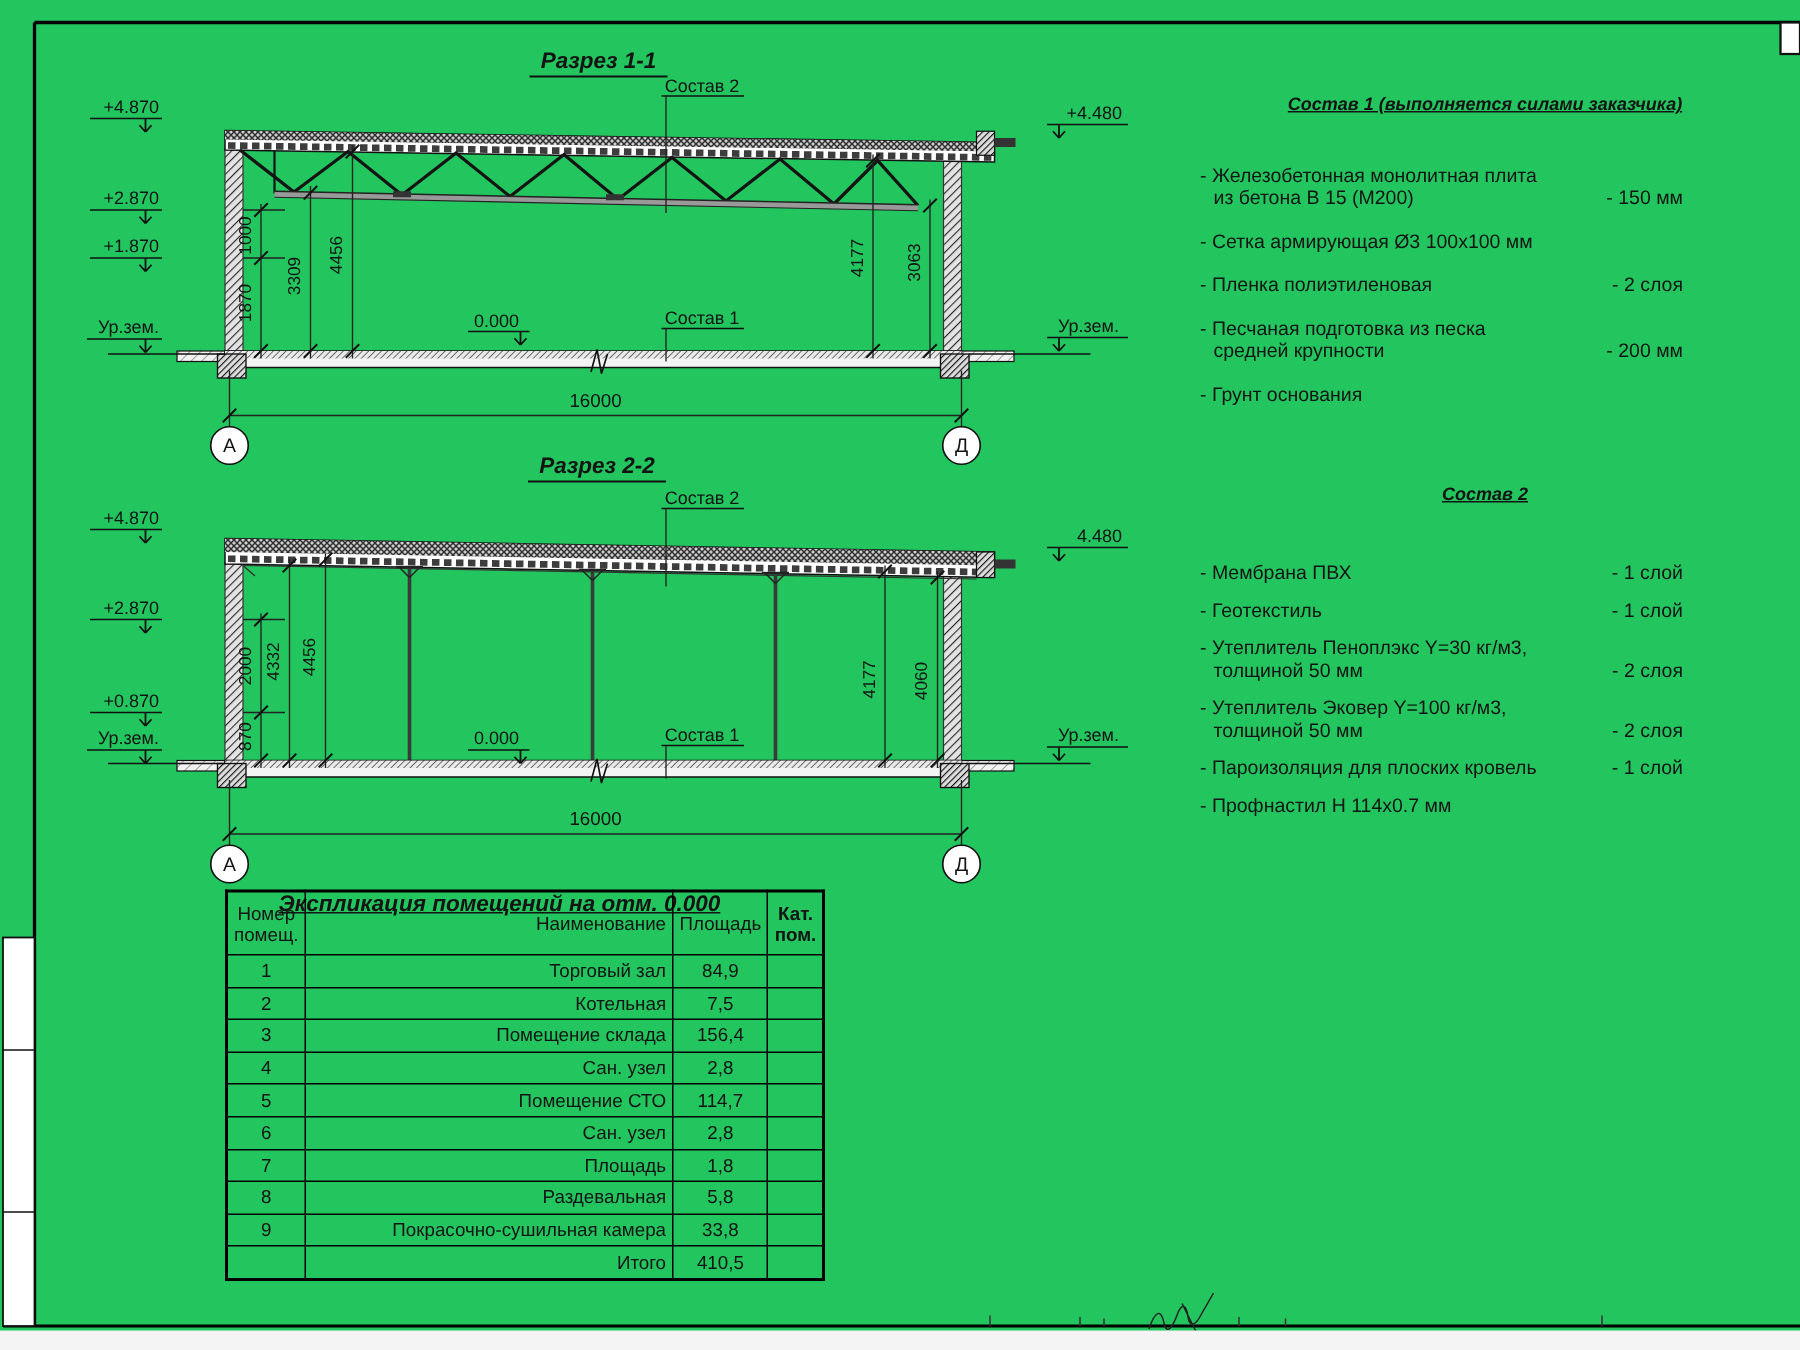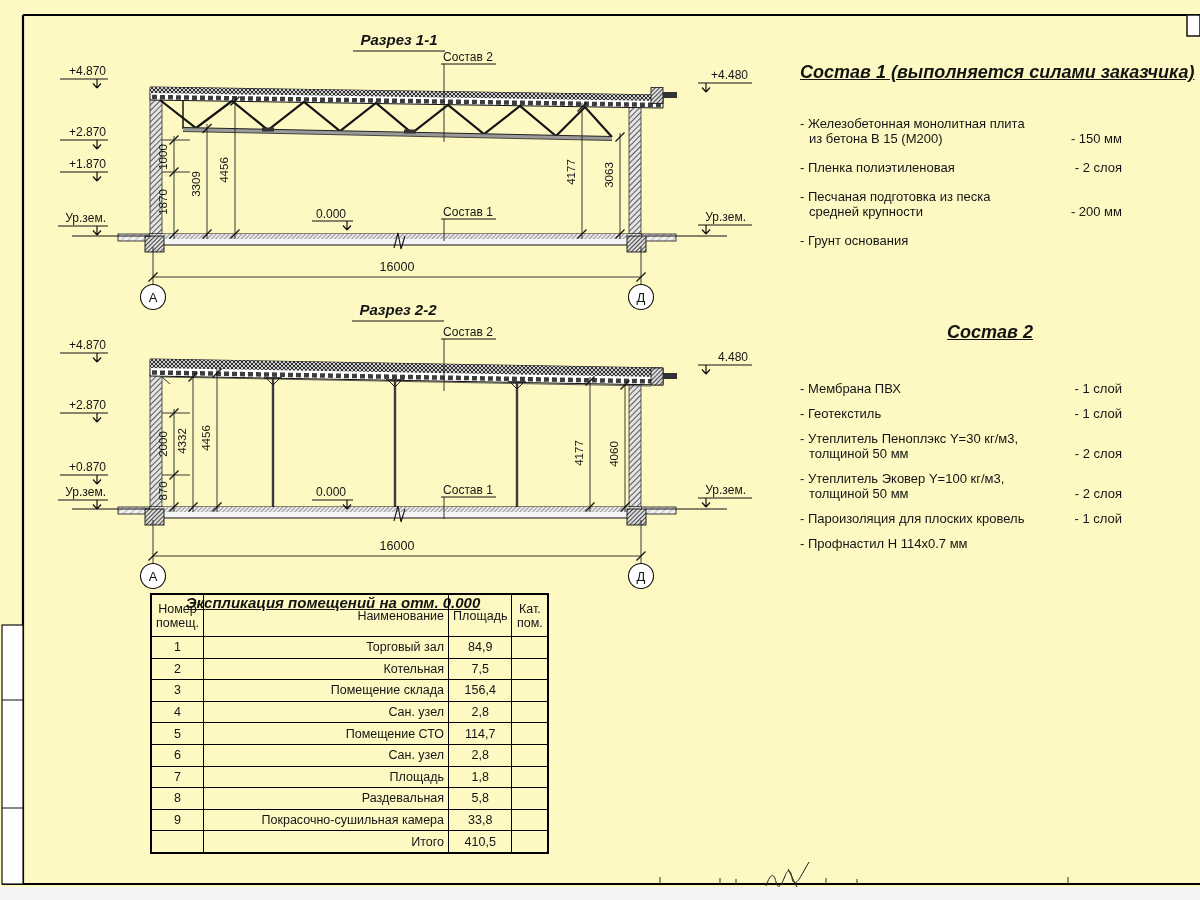--- a/index.html
+++ b/index.html
@@ -1,27 +1,27 @@
 <!DOCTYPE html>
 <html><head>
 <meta charset="utf-8">
 <style>
   html,body{margin:0;padding:0;background:#fff;}
-  #page{position:relative;width:1200px;height:900px;background:#fef9c3;overflow:hidden;
+  #page{position:relative;width:1200px;height:900px;background:#22c55e;overflow:hidden;
         font-family:"Liberation Sans",sans-serif;color:#141414;}
   #bg-svg{position:absolute;left:0;top:0;}
   svg text{font-family:"Liberation Sans",sans-serif;fill:#141414;}
   .sect-title{font-size:15px;font-weight:bold;font-style:italic;}
   .elev{font-size:12px;}
   .dim{font-size:11.5px;}
   .lbl{font-size:12px;}
   .span-dim{font-size:12.5px;}
   .axis-letter{font-size:13px;}
   .panel{position:absolute;width:380px;}
-  .panel-title{text-align:center;font-size:18px;font-weight:bold;font-style:italic;
+  .panel-title{text-align:center;font-size:12px;font-weight:bold;font-style:italic;
                text-decoration:underline;white-space:nowrap;}
   .mat-items{width:322px;}
   .p1 .mat-items{margin-top:33px;}
   .p2 .mat-items{margin-top:38px;}
   .mat-item{display:flex;align-items:flex-end;font-size:13px;line-height:15px;}
   .p1 .mat-item{margin-bottom:14px;}
   .p2 .mat-item{margin-bottom:10px;}
   .mat-lines{flex:1;}
   .mat-line.cont{padding-left:9px;}
   .mat-value{white-space:nowrap;padding-left:6px;}
@@ -31,21 +31,21 @@
               font-size:15px;font-weight:bold;font-style:italic;text-decoration:underline;}
   #expl-table{position:absolute;left:150px;top:593px;border-collapse:collapse;table-layout:fixed;}
   #expl-table th,#expl-table td{border:1px solid #000;font-weight:normal;padding:0 4px;
               font-size:12.5px;overflow:hidden;}
   #expl-table{border:2px solid #000;}
   #expl-table th{height:41px;text-align:center;line-height:14px;}
   #expl-table td{height:20.6px;}
   #expl-table .c0{width:39px;text-align:center;}
   #expl-table .c1{width:233px;text-align:right;padding-left:7px;}
   #expl-table .c2{width:52px;text-align:center;}
-  #expl-table .c3{width:27px;text-align:center;}
+  #expl-table .c3{width:27px;text-align:center;font-weight:bold;}
   #bottom-strip{position:absolute;left:0;top:887px;width:1200px;height:13px;background:#f4f4f4;}
 </style>
 </head>
 <body>
 
 <div id="page">
 
 <svg id="bg-svg" width="1200" height="900" viewBox="0 0 1200 900">
   <defs>
     <pattern id="hWall" width="4" height="4" patternUnits="userSpaceOnUse" patternTransform="rotate(45)">
@@ -341,20 +341,26 @@
     <div class="mat-items">
         <div class="mat-item">
           <div class="mat-lines">
             <div class="mat-line">- Железобетонная  монолитная плита</div>
             <div class="mat-line cont">из бетона В 15 (М200)</div>
           </div>
           <div class="mat-value">- 150 мм</div>
         </div>
         <div class="mat-item">
           <div class="mat-lines">
+            <div class="mat-line">- Сетка армирующая Ø3 100х100 мм</div>
+          </div>
+          <div class="mat-value"></div>
+        </div>
+        <div class="mat-item">
+          <div class="mat-lines">
             <div class="mat-line">- Пленка полиэтиленовая</div>
           </div>
           <div class="mat-value">-  2 слоя</div>
         </div>
         <div class="mat-item">
           <div class="mat-lines">
             <div class="mat-line">- Песчаная подготовка из песка</div>
             <div class="mat-line cont">средней крупности</div>
           </div>
           <div class="mat-value">- 200 мм</div>

